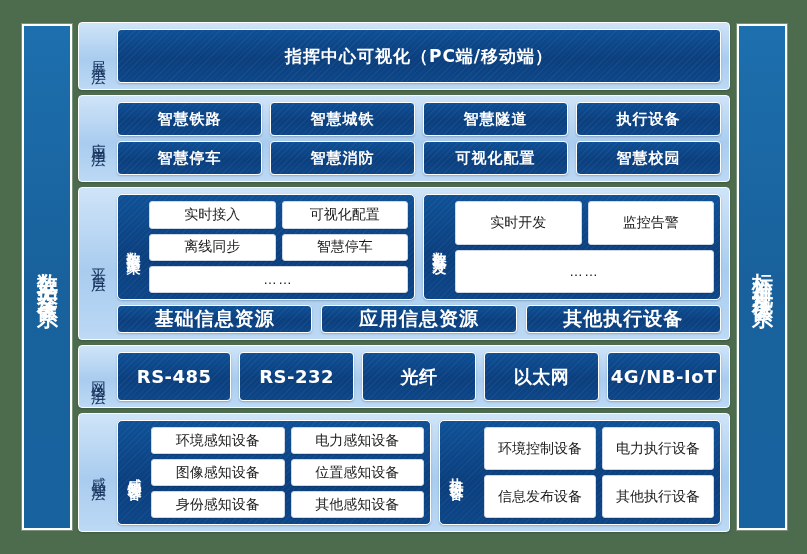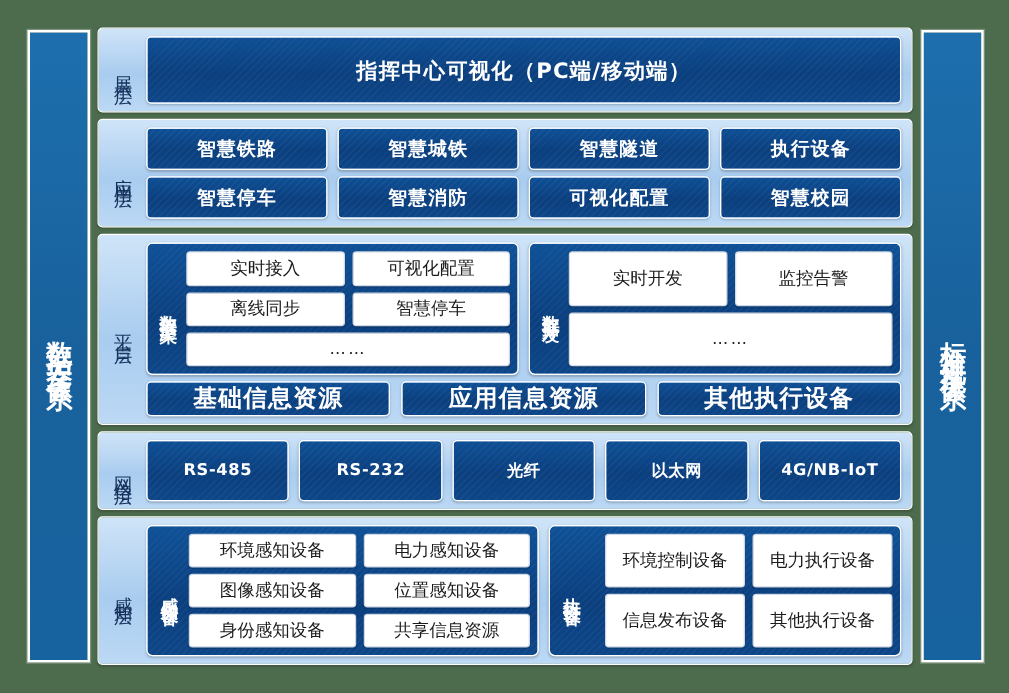--- a/index.html
+++ b/index.html
@@ -216,21 +216,21 @@
 
   
   .layer-network { height: 64px; }
   .net-row {
     flex: 1 1 auto;
     display: flex;
     gap: 8px;
   }
   .net-box {
     flex: 1 1 0;
-    font-size: 13px;
+    font-size: 18px;
     letter-spacing: 0.5px;
   }
 
   
   .layer-sense { height: 122px; }
   .sense-row {
     flex: 1 1 auto;
     display: flex;
     gap: 8px;
     min-height: 0;
@@ -351,21 +351,21 @@
               <div class="grid-row">
                 <div class="white-box">环境感知设备</div>
                 <div class="white-box">电力感知设备</div>
               </div>
               <div class="grid-row">
                 <div class="white-box">图像感知设备</div>
                 <div class="white-box">位置感知设备</div>
               </div>
               <div class="grid-row">
                 <div class="white-box">身份感知设备</div>
-                <div class="white-box">共享信息资源</div>
+                <div class="white-box">其他感知设备</div>
               </div>
             </div>
           </div>
 
           <div class="group sense-right">
             <div class="group-label">执行设备</div>
             <div class="group-grid">
               <div class="grid-row">
                 <div class="white-box">环境控制设备</div>
                 <div class="white-box">电力执行设备</div>

